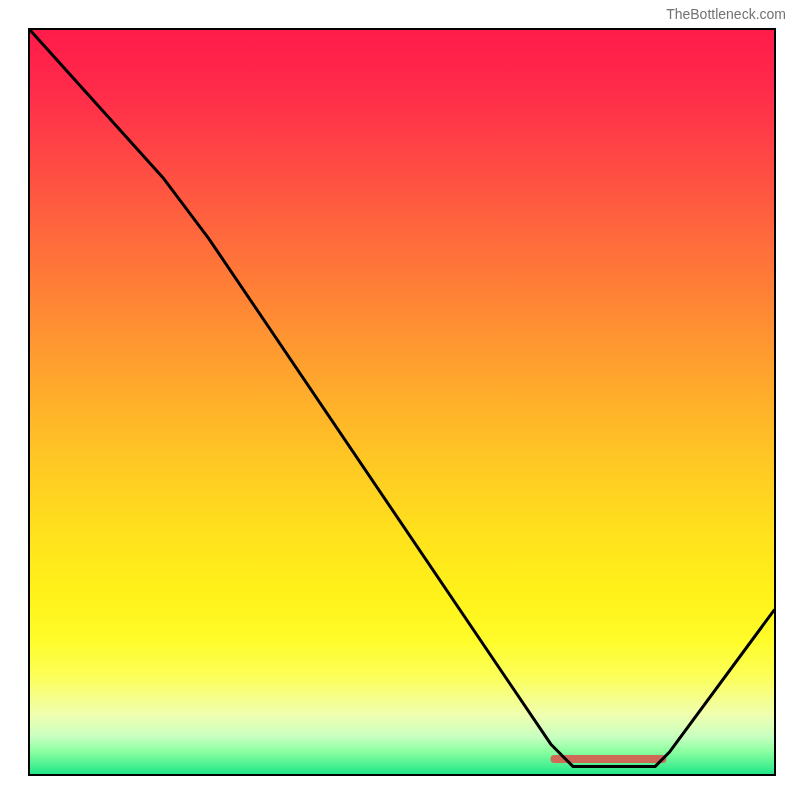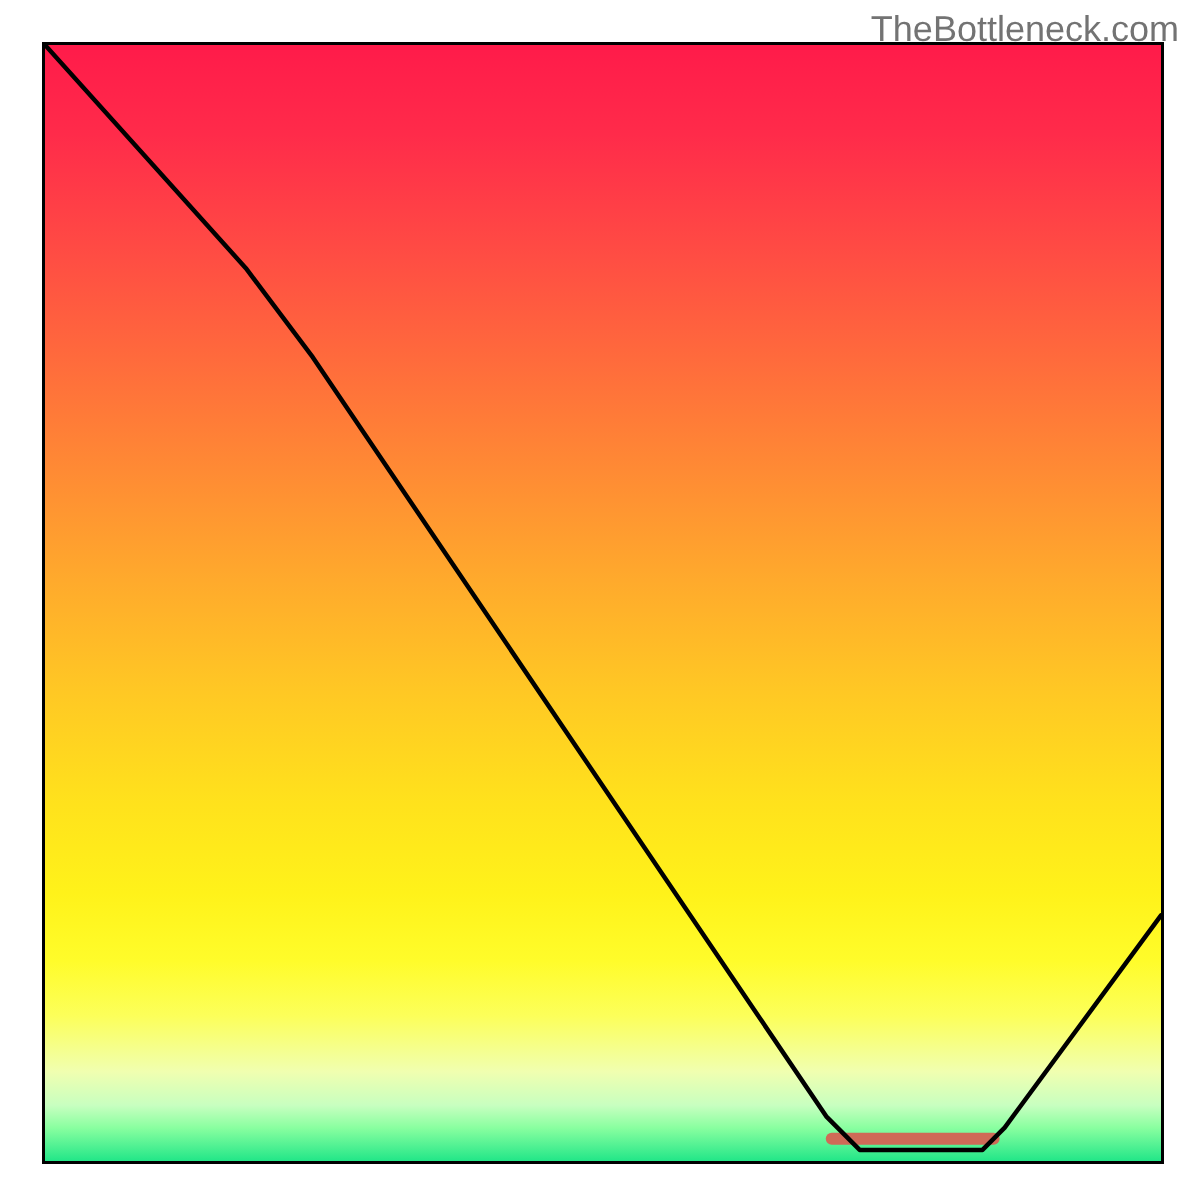--- a/index.html
+++ b/index.html
@@ -9,21 +9,21 @@
     height: 800px;
     background: #ffffff;
     font-family: Arial, sans-serif;
     position: relative;
   }
   .watermark {
     position: absolute;
     top: 6px;
     right: 14px;
     color: #737373;
-    font-size: 24px;
+    font-size: 14px;
     font-weight: 500;
     z-index: 10;
   }
   .plot-area {
     position: absolute;
     left: 28px;
     top: 28px;
     width: 744px;
     height: 744px;
     border: 2px solid #000;

